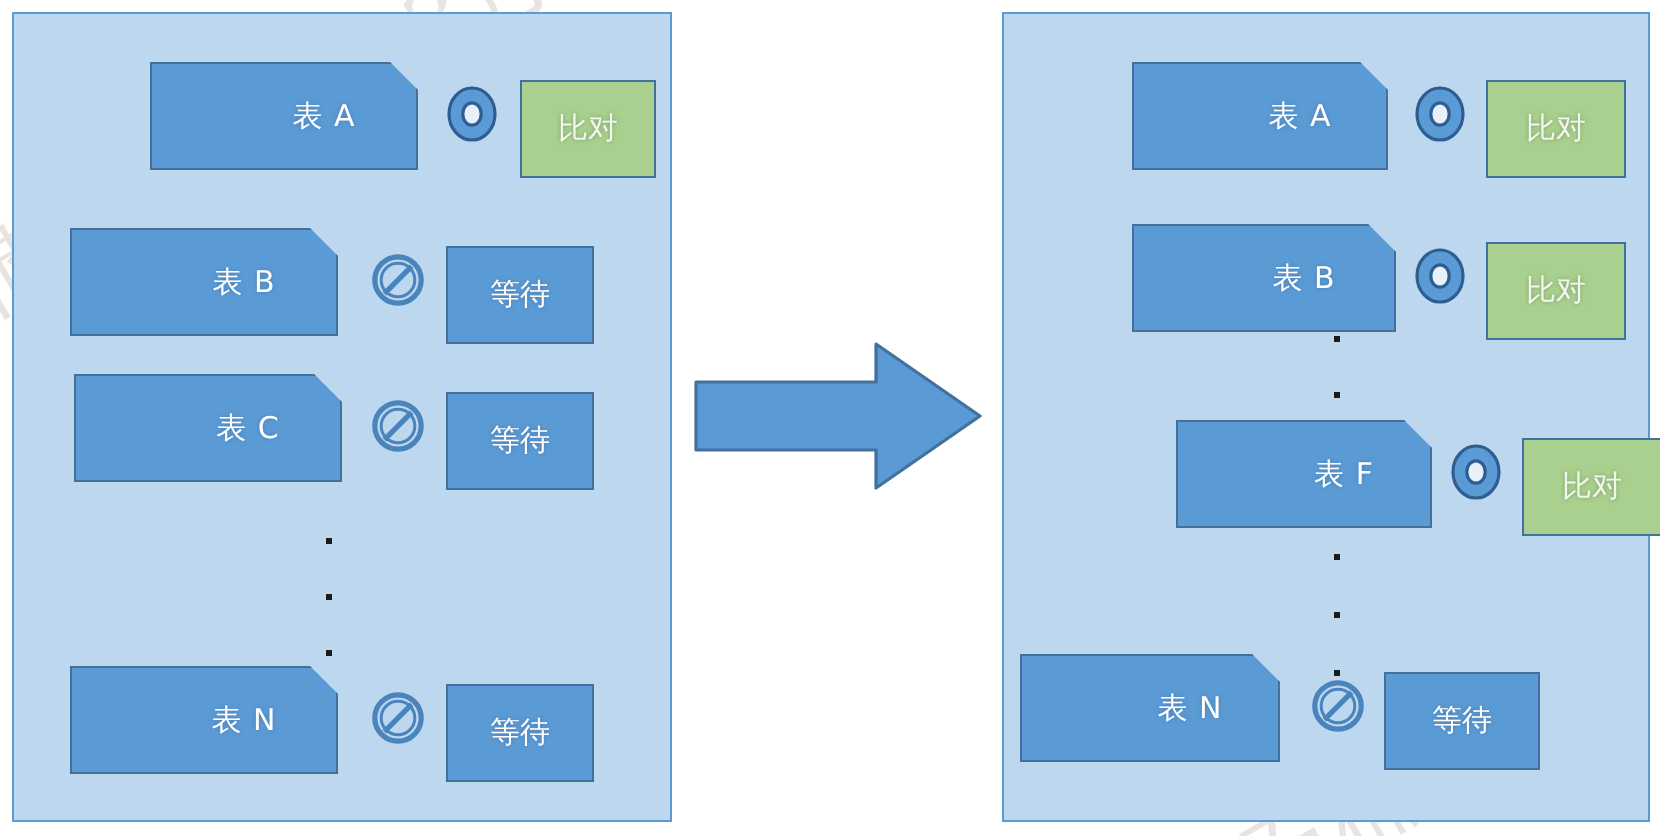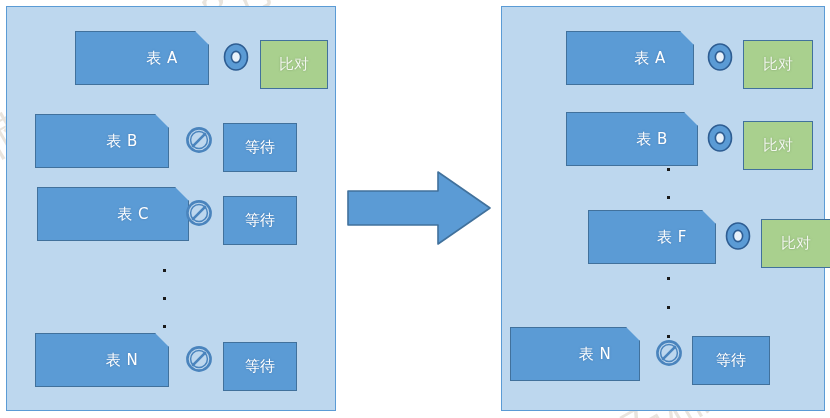--- a/index.html
+++ b/index.html
@@ -129,21 +129,21 @@
           <circle cx="15" cy="15" r="8.4" fill="none" stroke="#4a84bd" stroke-width="1.5"></circle>
           <line x1="8.2" y1="21.8" x2="21.8" y2="8.2" stroke="#4a84bd" stroke-width="2.6"></line>
         </svg>
       </div>
       <div class="chip wait" style="left:216px;width:74px;">
         <span class="chip-label">等待</span>
       </div>
     </div>
 
     <div class="row" style="left:0;top:180px;width:100%;">
-      <div class="tbl" style="left:30px;width:152px;">
+      <div class="tbl" style="left:30px;width:134px;">
         <span class="tbl-label">表 C</span>
       </div>
       <div class="icon" style="left:177px;">
         <svg viewBox="0 0 30 30">
           <circle cx="15" cy="15" r="11.6" fill="#bdd7ee" stroke="#4a84bd" stroke-width="2.6"></circle>
           <circle cx="15" cy="15" r="8.4" fill="none" stroke="#4a84bd" stroke-width="1.5"></circle>
           <line x1="8.2" y1="21.8" x2="21.8" y2="8.2" stroke="#4a84bd" stroke-width="2.6"></line>
         </svg>
       </div>
       <div class="chip wait" style="left:216px;width:74px;">

